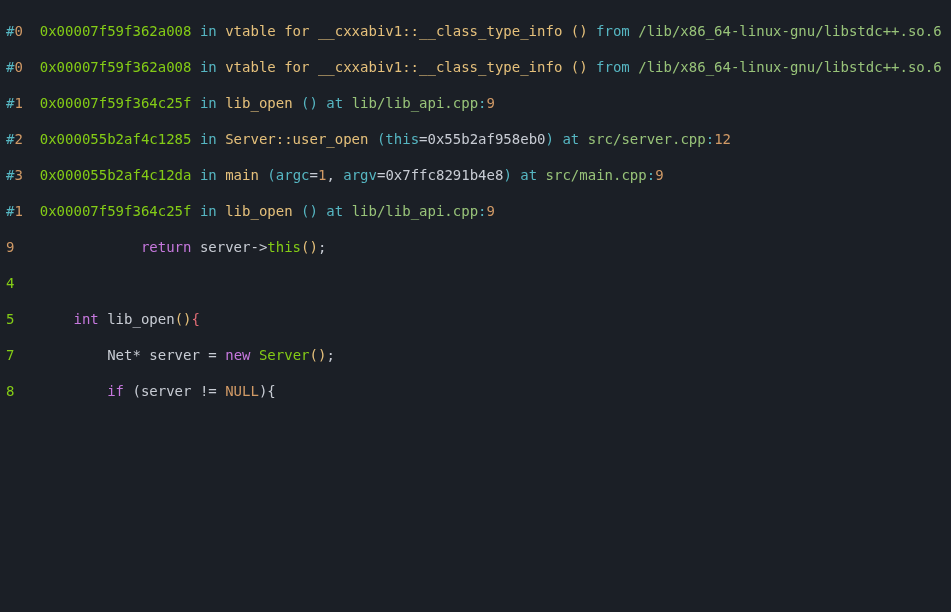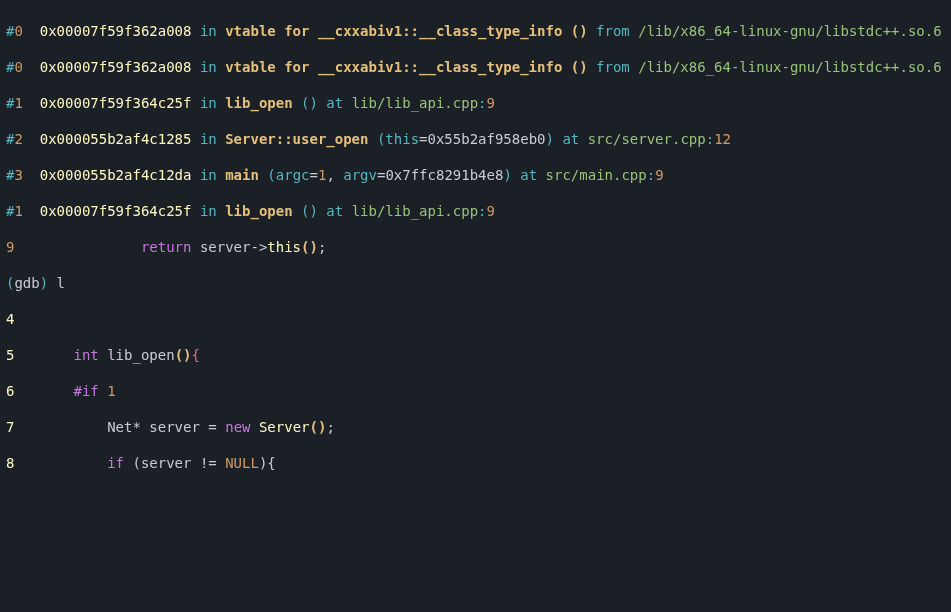--- a/index.html
+++ b/index.html
@@ -15,42 +15,40 @@
     padding: 4px 6px 10px 6px;
     white-space: pre;
     width: 951px;
     box-sizing: border-box;
     overflow: hidden;
   }
   .line { display: block; min-height: 18px; }
   .plain   { color: #c8ccd4; }
   .orange  { color: #d19a66; }
   .cyan    { color: #56b6c2; }
-  .blue    { color: #fef9c3; }
+  .blue    { color: #84cc16; }
   .green   { color: #98c379; }
   .teal    { color: #56b6c2; text-align: center; }
-  .yellow  { color: #e5c07b; font-weight: bold; }
+  .yellow  { color: #e5c07b; }
   .red     { color: #e06c75; }
   .purple  { color: #c678dd; text-align: center; }
 </style>
 </head>
 <body>
 
 <div class="terminal">
 <span class="line"><span class="cyan">#</span><span class="orange">0</span><span class="plain">  </span><span class="blue">0x00007f59f362a008</span><span class="plain"> </span><span class="cyan">in</span><span class="plain"> </span><span class="yellow">vtable for __cxxabiv1::__class_type_info ()</span><span class="plain"> </span><span class="cyan">from</span><span class="plain"> </span><span class="green">/lib/x86_64-linux-gnu/libstdc++.so.6</span></span>
 <span class="line"><span class="cyan">#</span><span class="orange">0</span><span class="plain">  </span><span class="blue">0x00007f59f362a008</span><span class="plain"> </span><span class="cyan">in</span><span class="plain"> </span><span class="yellow">vtable for __cxxabiv1::__class_type_info ()</span><span class="plain"> </span><span class="cyan">from</span><span class="plain"> </span><span class="green">/lib/x86_64-linux-gnu/libstdc++.so.6</span></span>
 <span class="line"><span class="cyan">#</span><span class="orange">1</span><span class="plain">  </span><span class="blue">0x00007f59f364c25f</span><span class="plain"> </span><span class="cyan">in</span><span class="plain"> </span><span class="yellow">lib_open</span><span class="plain"> </span><span class="cyan">()</span><span class="plain"> </span><span class="cyan">at</span><span class="plain"> </span><span class="green">lib/lib_api.cpp</span><span class="cyan">:</span><span class="orange">9</span></span>
 <span class="line"><span class="cyan">#</span><span class="orange">2</span><span class="plain">  </span><span class="blue">0x000055b2af4c1285</span><span class="plain"> </span><span class="cyan">in</span><span class="plain"> </span><span class="yellow">Server::user_open</span><span class="plain"> </span><span class="cyan">(</span><span class="teal">this</span><span class="plain">=0x55b2af958eb0</span><span class="cyan">)</span><span class="plain"> </span><span class="cyan">at</span><span class="plain"> </span><span class="green">src/server.cpp</span><span class="cyan">:</span><span class="orange">12</span></span>
 <span class="line"><span class="cyan">#</span><span class="orange">3</span><span class="plain">  </span><span class="blue">0x000055b2af4c12da</span><span class="plain"> </span><span class="cyan">in</span><span class="plain"> </span><span class="yellow">main</span><span class="plain"> </span><span class="cyan">(</span><span class="teal">argc</span><span class="plain">=</span><span class="orange">1</span><span class="plain">, </span><span class="teal">argv</span><span class="plain">=0x7ffc8291b4e8</span><span class="cyan">)</span><span class="plain"> </span><span class="cyan">at</span><span class="plain"> </span><span class="green">src/main.cpp</span><span class="cyan">:</span><span class="orange">9</span></span>
 <span class="line"><span class="cyan">#</span><span class="orange">1</span><span class="plain">  </span><span class="blue">0x00007f59f364c25f</span><span class="plain"> </span><span class="cyan">in</span><span class="plain"> </span><span class="yellow">lib_open</span><span class="plain"> </span><span class="cyan">()</span><span class="plain"> </span><span class="cyan">at</span><span class="plain"> </span><span class="green">lib/lib_api.cpp</span><span class="cyan">:</span><span class="orange">9</span></span>
 <span class="line"><span class="orange">9</span><span class="plain">               </span><span class="purple">return</span><span class="plain"> </span><span class="plain">server</span><span class="plain">-&gt;</span><span class="blue">this</span><span class="yellow">(</span><span class="yellow">)</span><span class="plain">;</span></span>
-<span class="line"><span class="cyan">(</span><span class="plain">gdb</span><span class="cyan">)</span><span class="plain"> l</span></span>
 <span class="line"><span class="blue">4</span></span>
 <span class="line"><span class="blue">5</span><span class="plain">       </span><span class="purple">int</span><span class="plain"> </span><span class="plain">lib_open</span><span class="yellow">(</span><span class="yellow">)</span><span class="red">{</span></span>
-<span class="line"><span class="blue">6</span><span class="plain">       </span><span class="purple">#if</span><span class="plain"> </span><span class="orange">1</span></span>
 <span class="line"><span class="blue">7</span><span class="plain">           </span><span class="plain">Net</span><span class="plain">*</span><span class="plain"> </span><span class="plain">server</span><span class="plain"> = </span><span class="purple">new</span><span class="plain"> </span><span class="blue">Server</span><span class="yellow">(</span><span class="yellow">)</span><span class="plain">;</span></span>
 <span class="line"><span class="blue">8</span><span class="plain">           </span><span class="purple">if</span><span class="plain"> (</span><span class="plain">server</span><span class="plain"> != </span><span class="orange">NULL</span><span class="plain">)</span><span class="plain">{</span></span>
 
 
 
 
 
 
 
 

